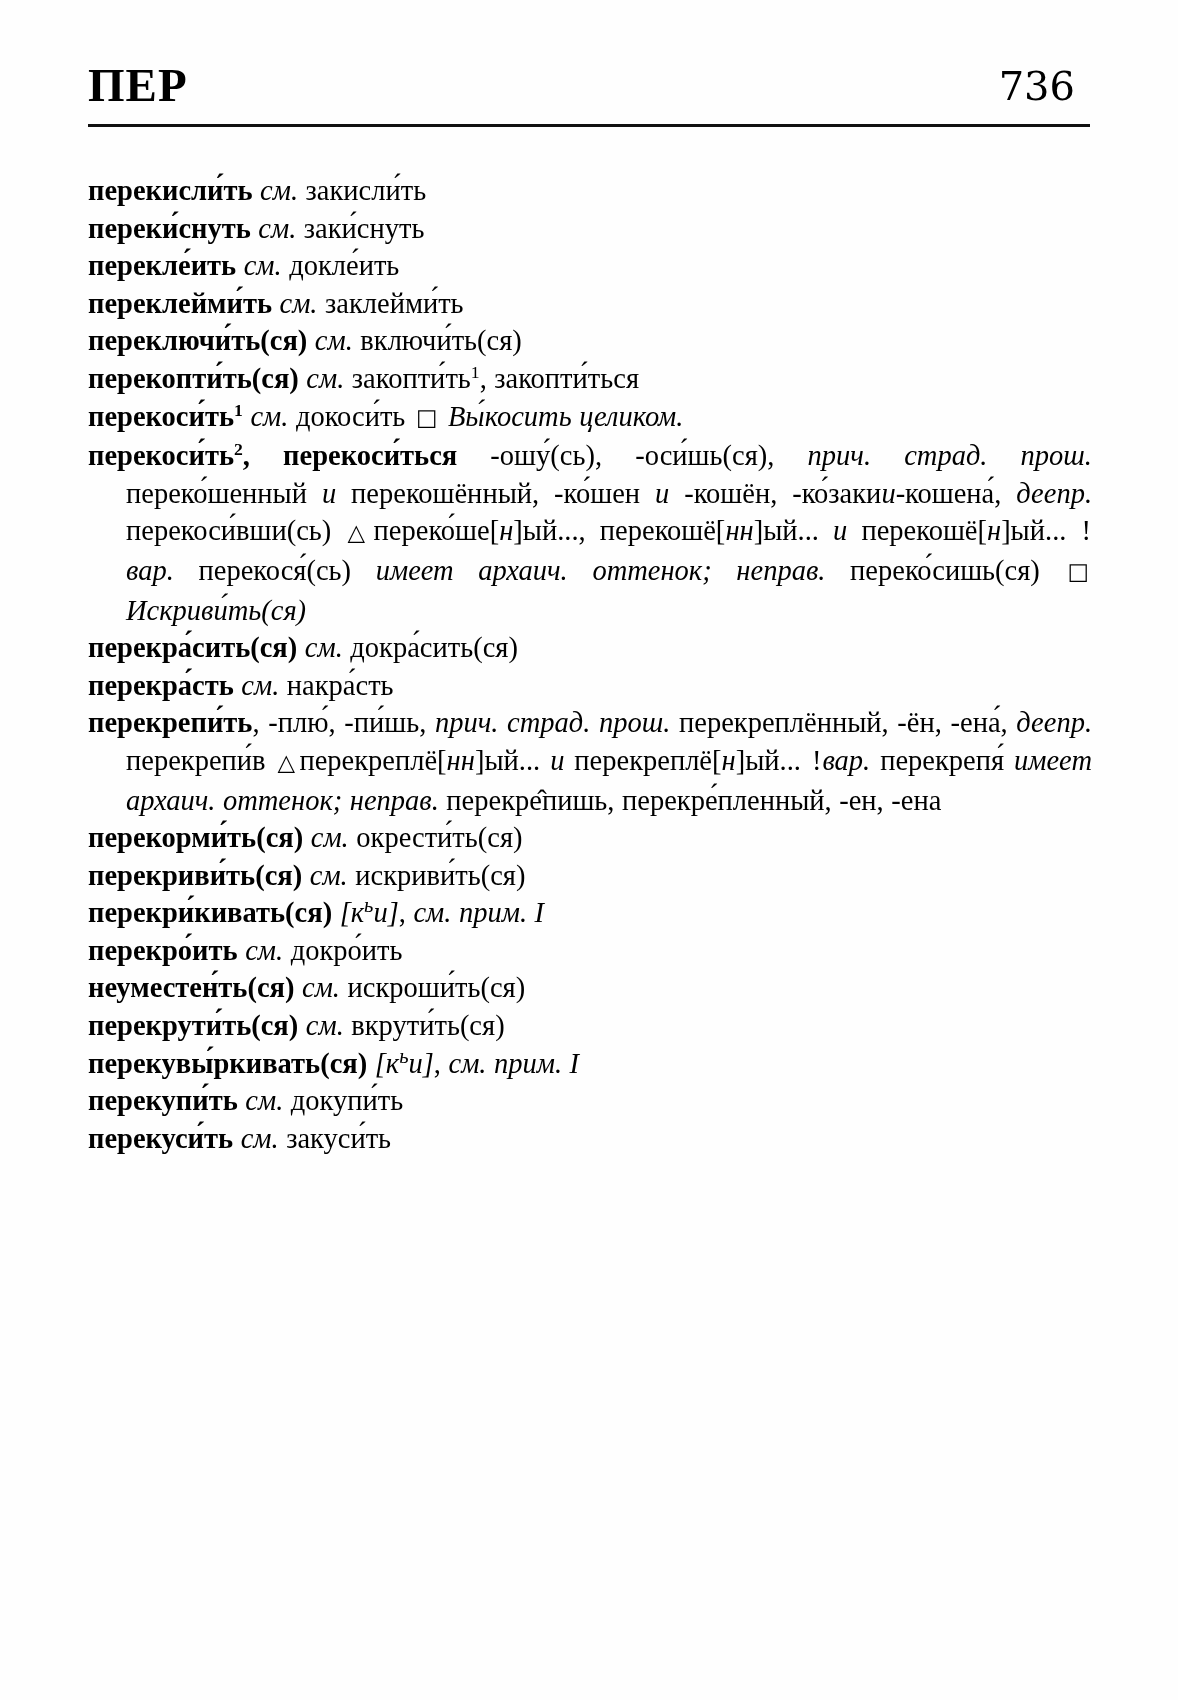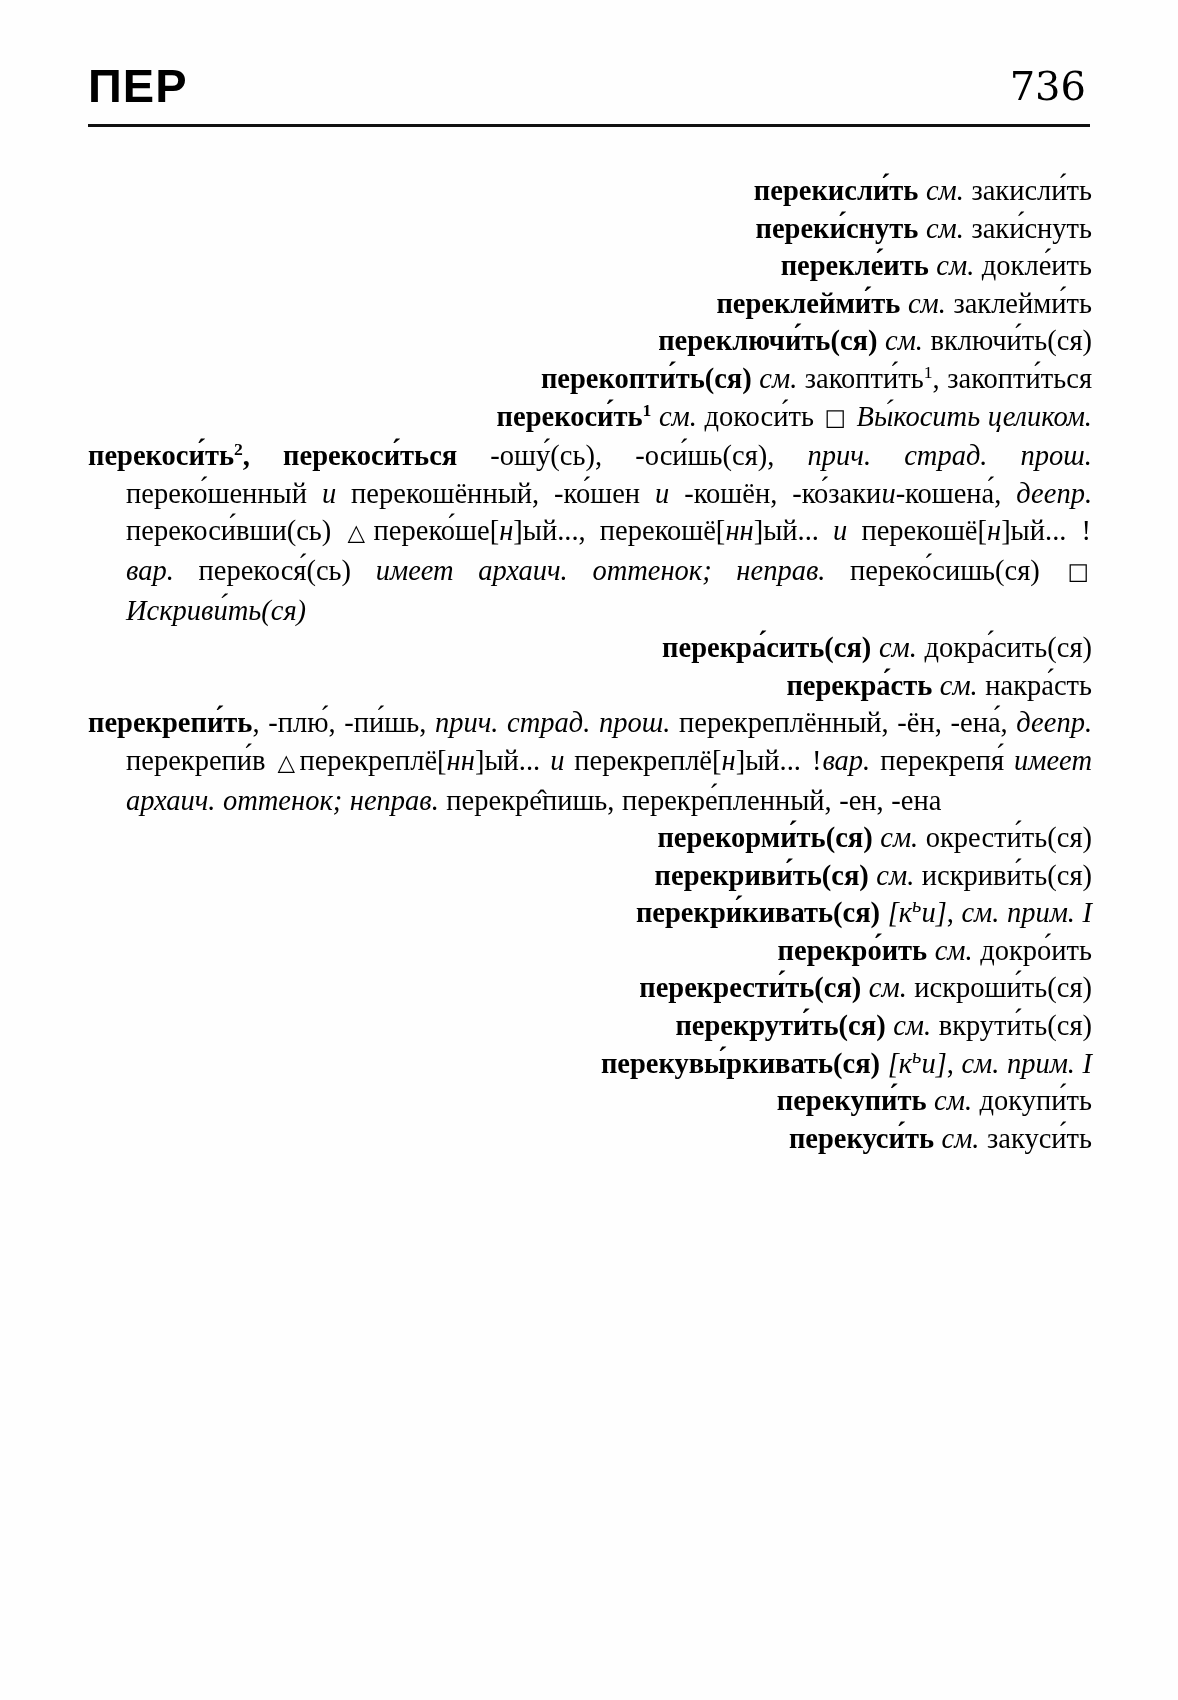--- a/index.html
+++ b/index.html
@@ -29,29 +29,29 @@
     position: absolute;
     left: 88px;
     top: 62px;
     width: 1002px;
     height: 62px;
   }
   .head-word {
     position: absolute;
     left: 0;
     top: 0;
-    font-family: Liberation Sans, sans-serif;
+    font-family: Liberation Serif, serif;
     font-weight: 700;
     font-size: 47px;
     letter-spacing: 1px;
     line-height: 1;
   }
   .head-page-no {
     position: absolute;
-    right: 4px;
+    right: 15px;
     top: 4px;
     font-family: "DejaVu Serif", "Liberation Serif", serif;
     font-weight: 400;
     font-size: 40px;
     line-height: 1;
   }
   .head-rule {
     position: absolute;
     left: 88px;
     top: 124px;
@@ -68,21 +68,21 @@
     width: 1004px;
   }
 
   .entry {
     font-size: 28.5px;
     line-height: 37.6px;
     text-indent: 0;
     padding-left: 38px;
     text-indent: -38px;
     margin: 0 0 0 0;
-    text-align: right;
+    text-align: left;
     word-spacing: 0.4px;
   }
   .entry.justify {
     text-align: justify;
   }
 
   
   .hw {
     font-weight: 700;
   }
@@ -264,21 +264,21 @@
       <span class="it">I</span>
     </p>
 
     <p class="entry">
       <span class="hw">перекро́ить</span>
       <span class="it">см.</span>
       <span class="rg">докро́ить</span>
     </p>
 
     <p class="entry">
-      <span class="hw">перекрести́ть(ся)</span>
+      <span class="hw">неуместен́ть(ся)</span>
       <span class="it">см.</span>
       <span class="rg">искроши́ть(ся)</span>
     </p>
 
     <p class="entry">
       <span class="hw">перекрути́ть(ся)</span>
       <span class="it">см.</span>
       <span class="rg">вкрути́ть(ся)</span>
     </p>
 

